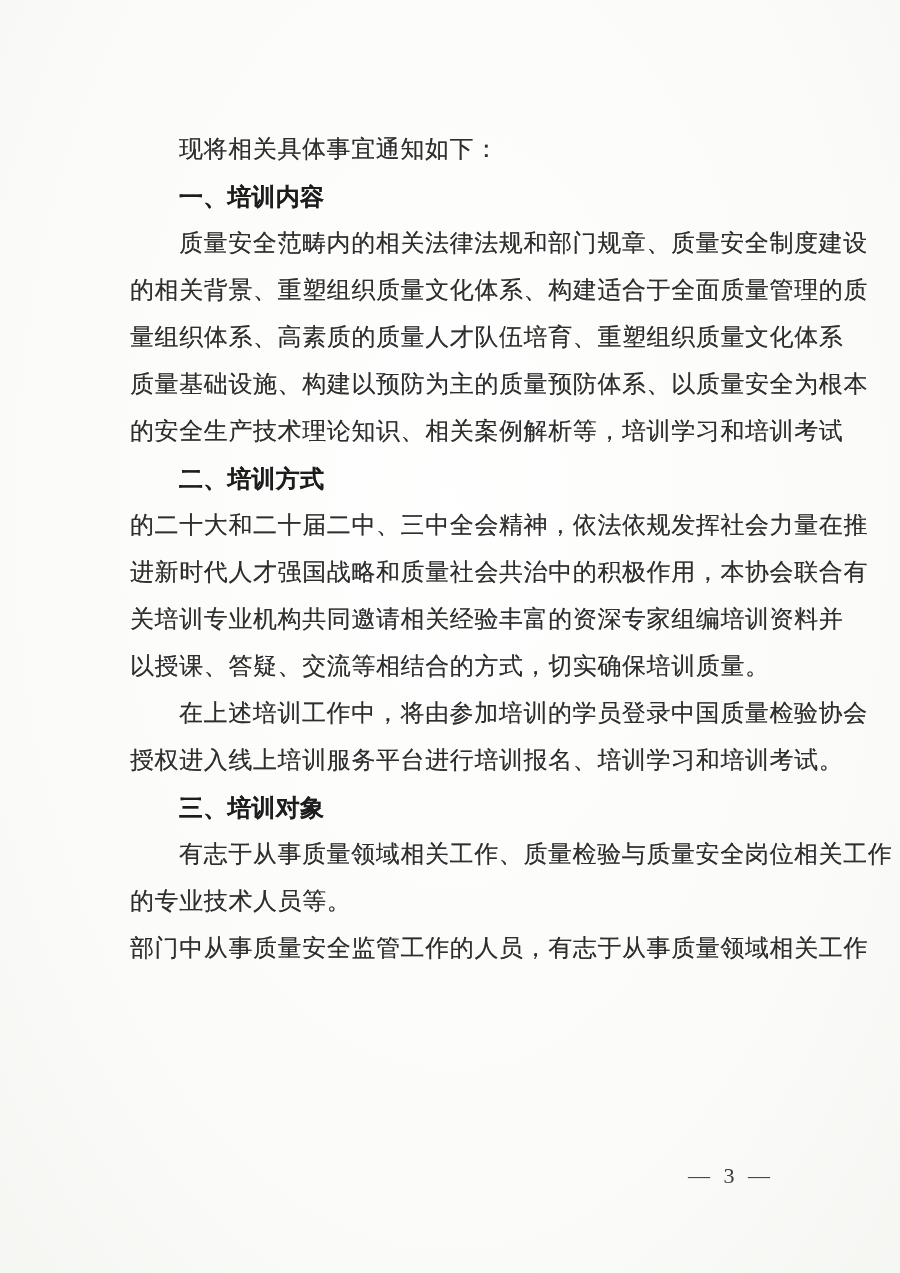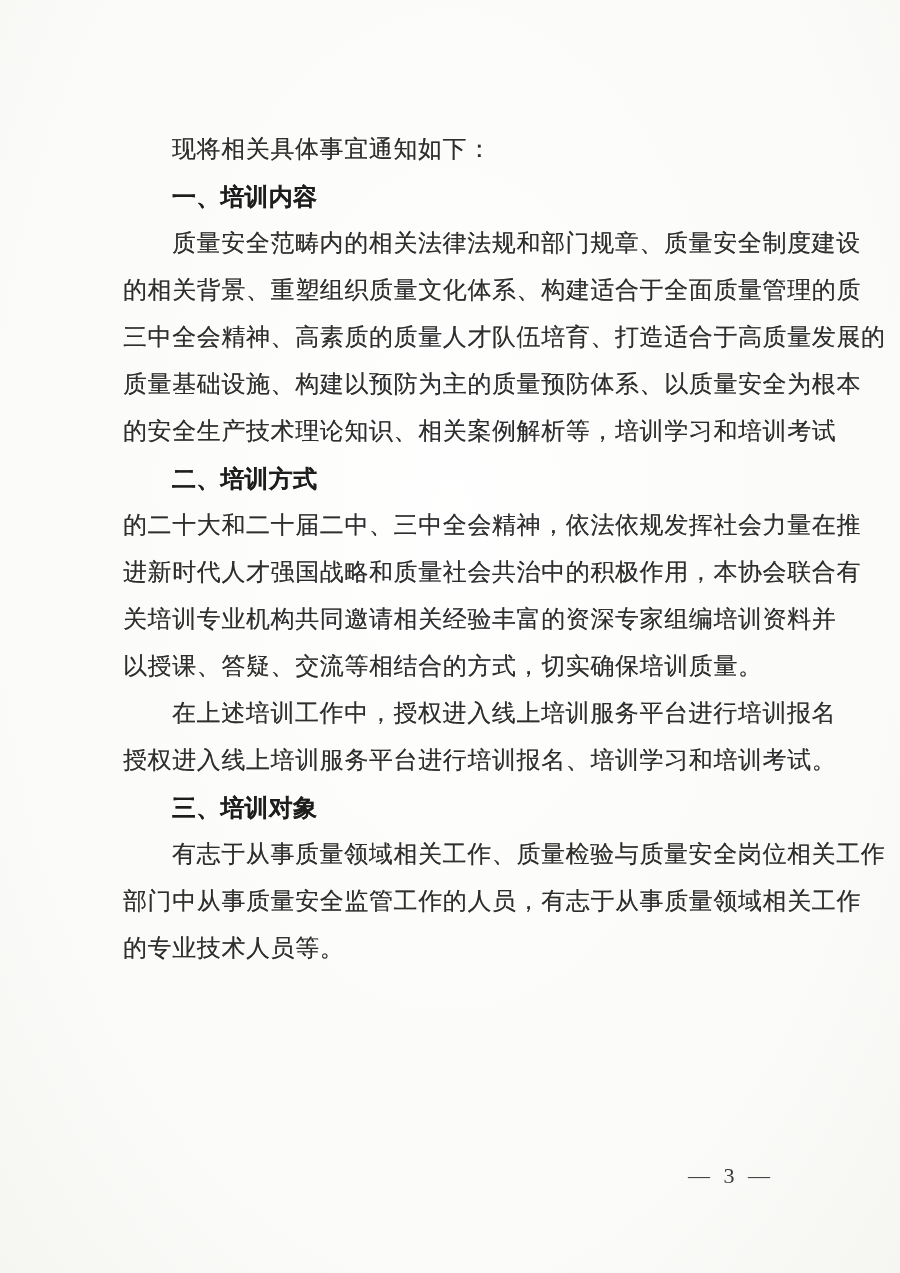--- a/index.html
+++ b/index.html
@@ -16,21 +16,21 @@
   .sheet {
     position: relative;
     width: 900px;
     height: 1273px;
     background:
       radial-gradient(ellipse at 50% 40%, rgba(255,255,255,0.9) 0%, rgba(250,250,248,0.6) 70%, rgba(244,244,241,0.8) 100%),
       #fbfbf9;
   }
   .body-text {
     position: absolute;
-    left: 123px;
+    left: 130px;
     top: 126px;
     width: 680px;
   }
   .line {
     height: 47px;
     line-height: 47px;
     font-size: 24px;
     letter-spacing: 0.6px;
     color: #2e2e2e;
     white-space: nowrap;
@@ -60,33 +60,33 @@
 <body>
 
 <div class="sheet">
   <div class="body-text">
 
     <div class="line indent">现将相关具体事宜通知如下：</div>
 
     <div class="line indent heading">一、培训内容</div>
     <div class="line indent">质量安全范畴内的相关法律法规和部门规章、质量安全制度建设</div>
     <div class="line">的相关背景、重塑组织质量文化体系、构建适合于全面质量管理的质</div>
-    <div class="line">三中全会精神、高素质的质量人才队伍培育、打造适合于高质量发展的</div>
+    <div class="line">量组织体系、高素质的质量人才队伍培育、重塑组织质量文化体系</div>
     <div class="line">质量基础设施、构建以预防为主的质量预防体系、以质量安全为根本</div>
     <div class="line">的安全生产技术理论知识、相关案例解析等，培训学习和培训考试</div>
 
     <div class="line indent heading">二、培训方式</div>
     <div class="line">的二十大和二十届二中、三中全会精神，依法依规发挥社会力量在推</div>
     <div class="line">进新时代人才强国战略和质量社会共治中的积极作用，本协会联合有</div>
     <div class="line">关培训专业机构共同邀请相关经验丰富的资深专家组编培训资料并</div>
     <div class="line">以授课、答疑、交流等相结合的方式，切实确保培训质量。</div>
-    <div class="line indent">在上述培训工作中，授权进入线上培训服务平台进行培训报名</div>
+    <div class="line indent">在上述培训工作中，将由参加培训的学员登录中国质量检验协会</div>
     <div class="line">授权进入线上培训服务平台进行培训报名、培训学习和培训考试。</div>
 
     <div class="line indent heading">三、培训对象</div>
     <div class="line indent">有志于从事质量领域相关工作、质量检验与质量安全岗位相关工作</div>
+    <div class="line">的专业技术人员等。</div>
     <div class="line">部门中从事质量安全监管工作的人员，有志于从事质量领域相关工作</div>
-    <div class="line">的专业技术人员等。</div>
 
   </div>
 
   <div class="page-number">— 3 —</div>
 </div>
 
 </body></html>

